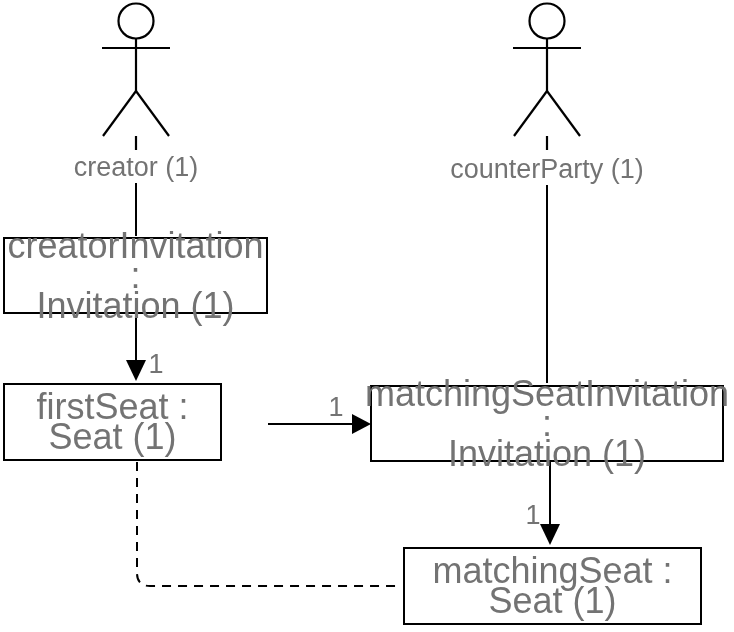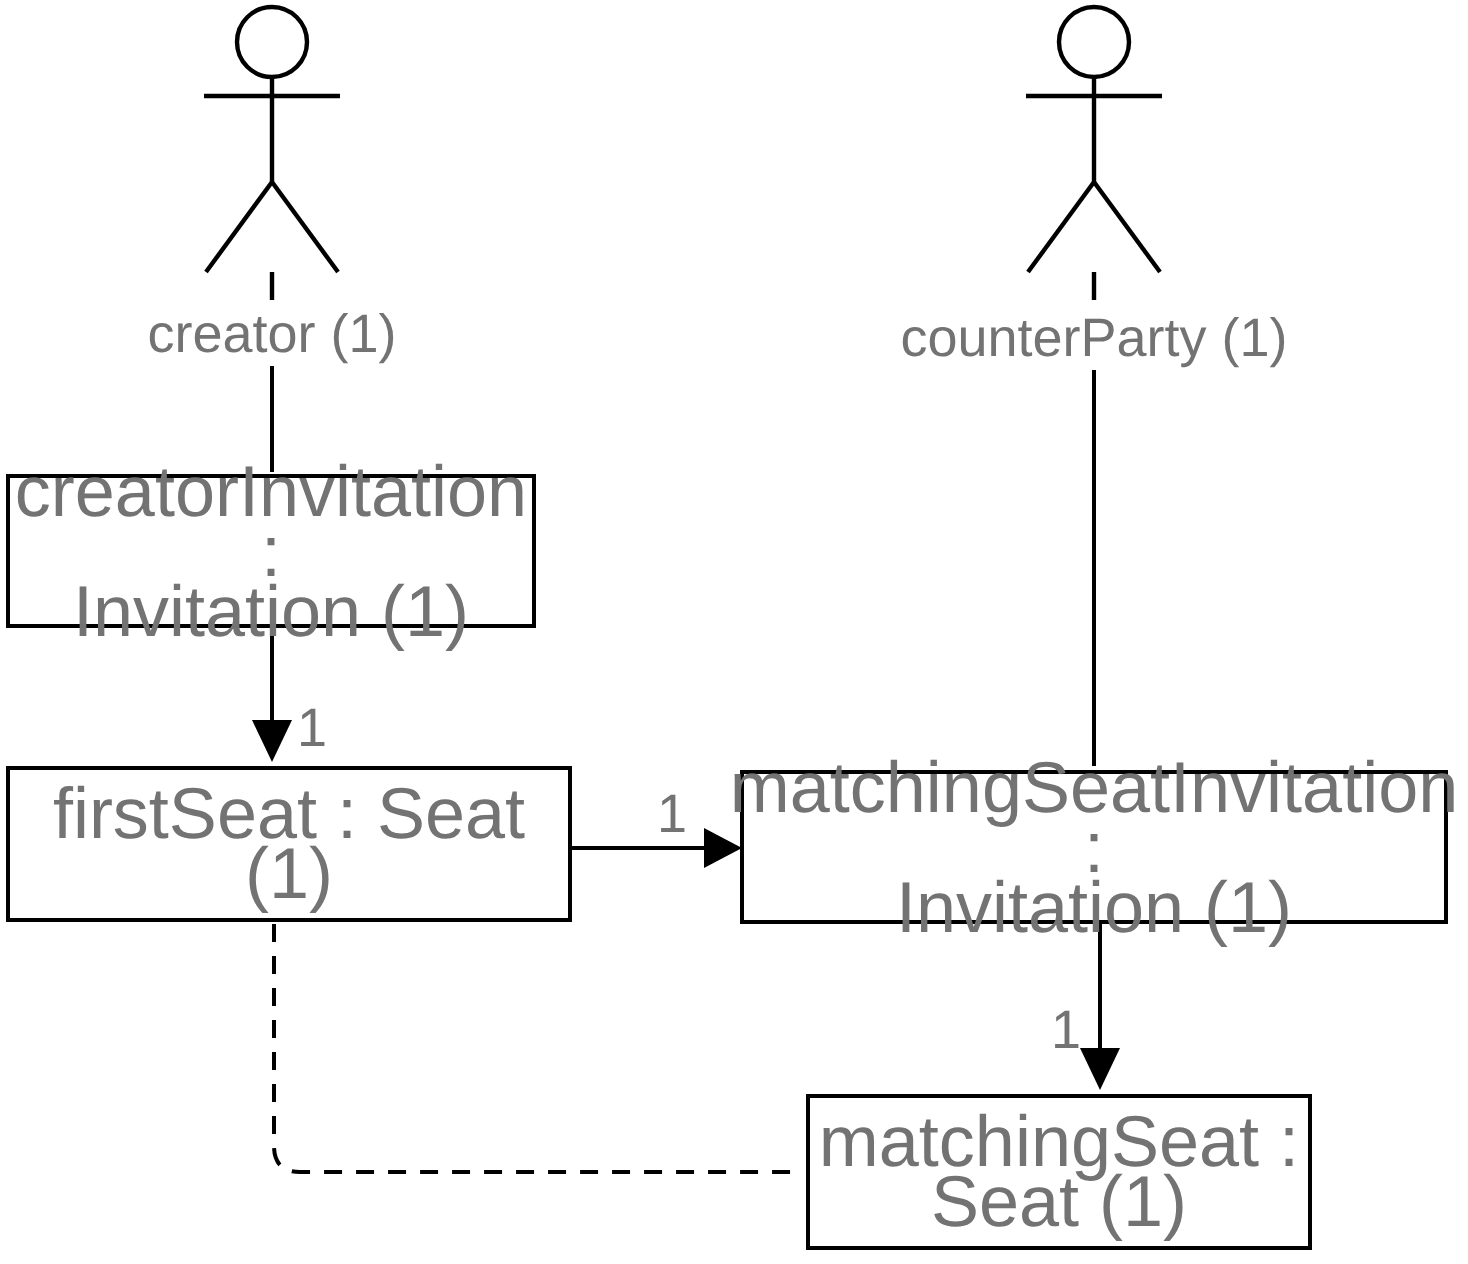--- a/index.html
+++ b/index.html
@@ -28,23 +28,23 @@
     background: #ffffff;
     display: flex;
     align-items: center;
     justify-content: center;
     text-align: center;
     font-size: 36px;
     line-height: 30px;
     white-space: pre-line;
   }
   .node-1 { left: 3px;   top: 237px; width: 265px; height: 77px; }
-  .node-2 { left: 3px;   top: 383px; width: 283px; height: 78px; }
+  .node-2 { left: 3px;   top: 383px; width: 219px; height: 78px; }
   .node-3 { left: 370px; top: 385px; width: 354px; height: 77px; }
-  .node-4 { left: 403px; top: 547px; width: 253px; height: 78px; }
+  .node-4 { left: 403px; top: 547px; width: 299px; height: 78px; }
   .actor-label {
     position: absolute;
     width: 220px;
     text-align: center;
     font-size: 27px;
     line-height: 28px;
   }
   .actor-label-1 { left: 26px;  top: 153px; }
   .actor-label-2 { left: 437px; top: 155px; }
   .edge-label {

